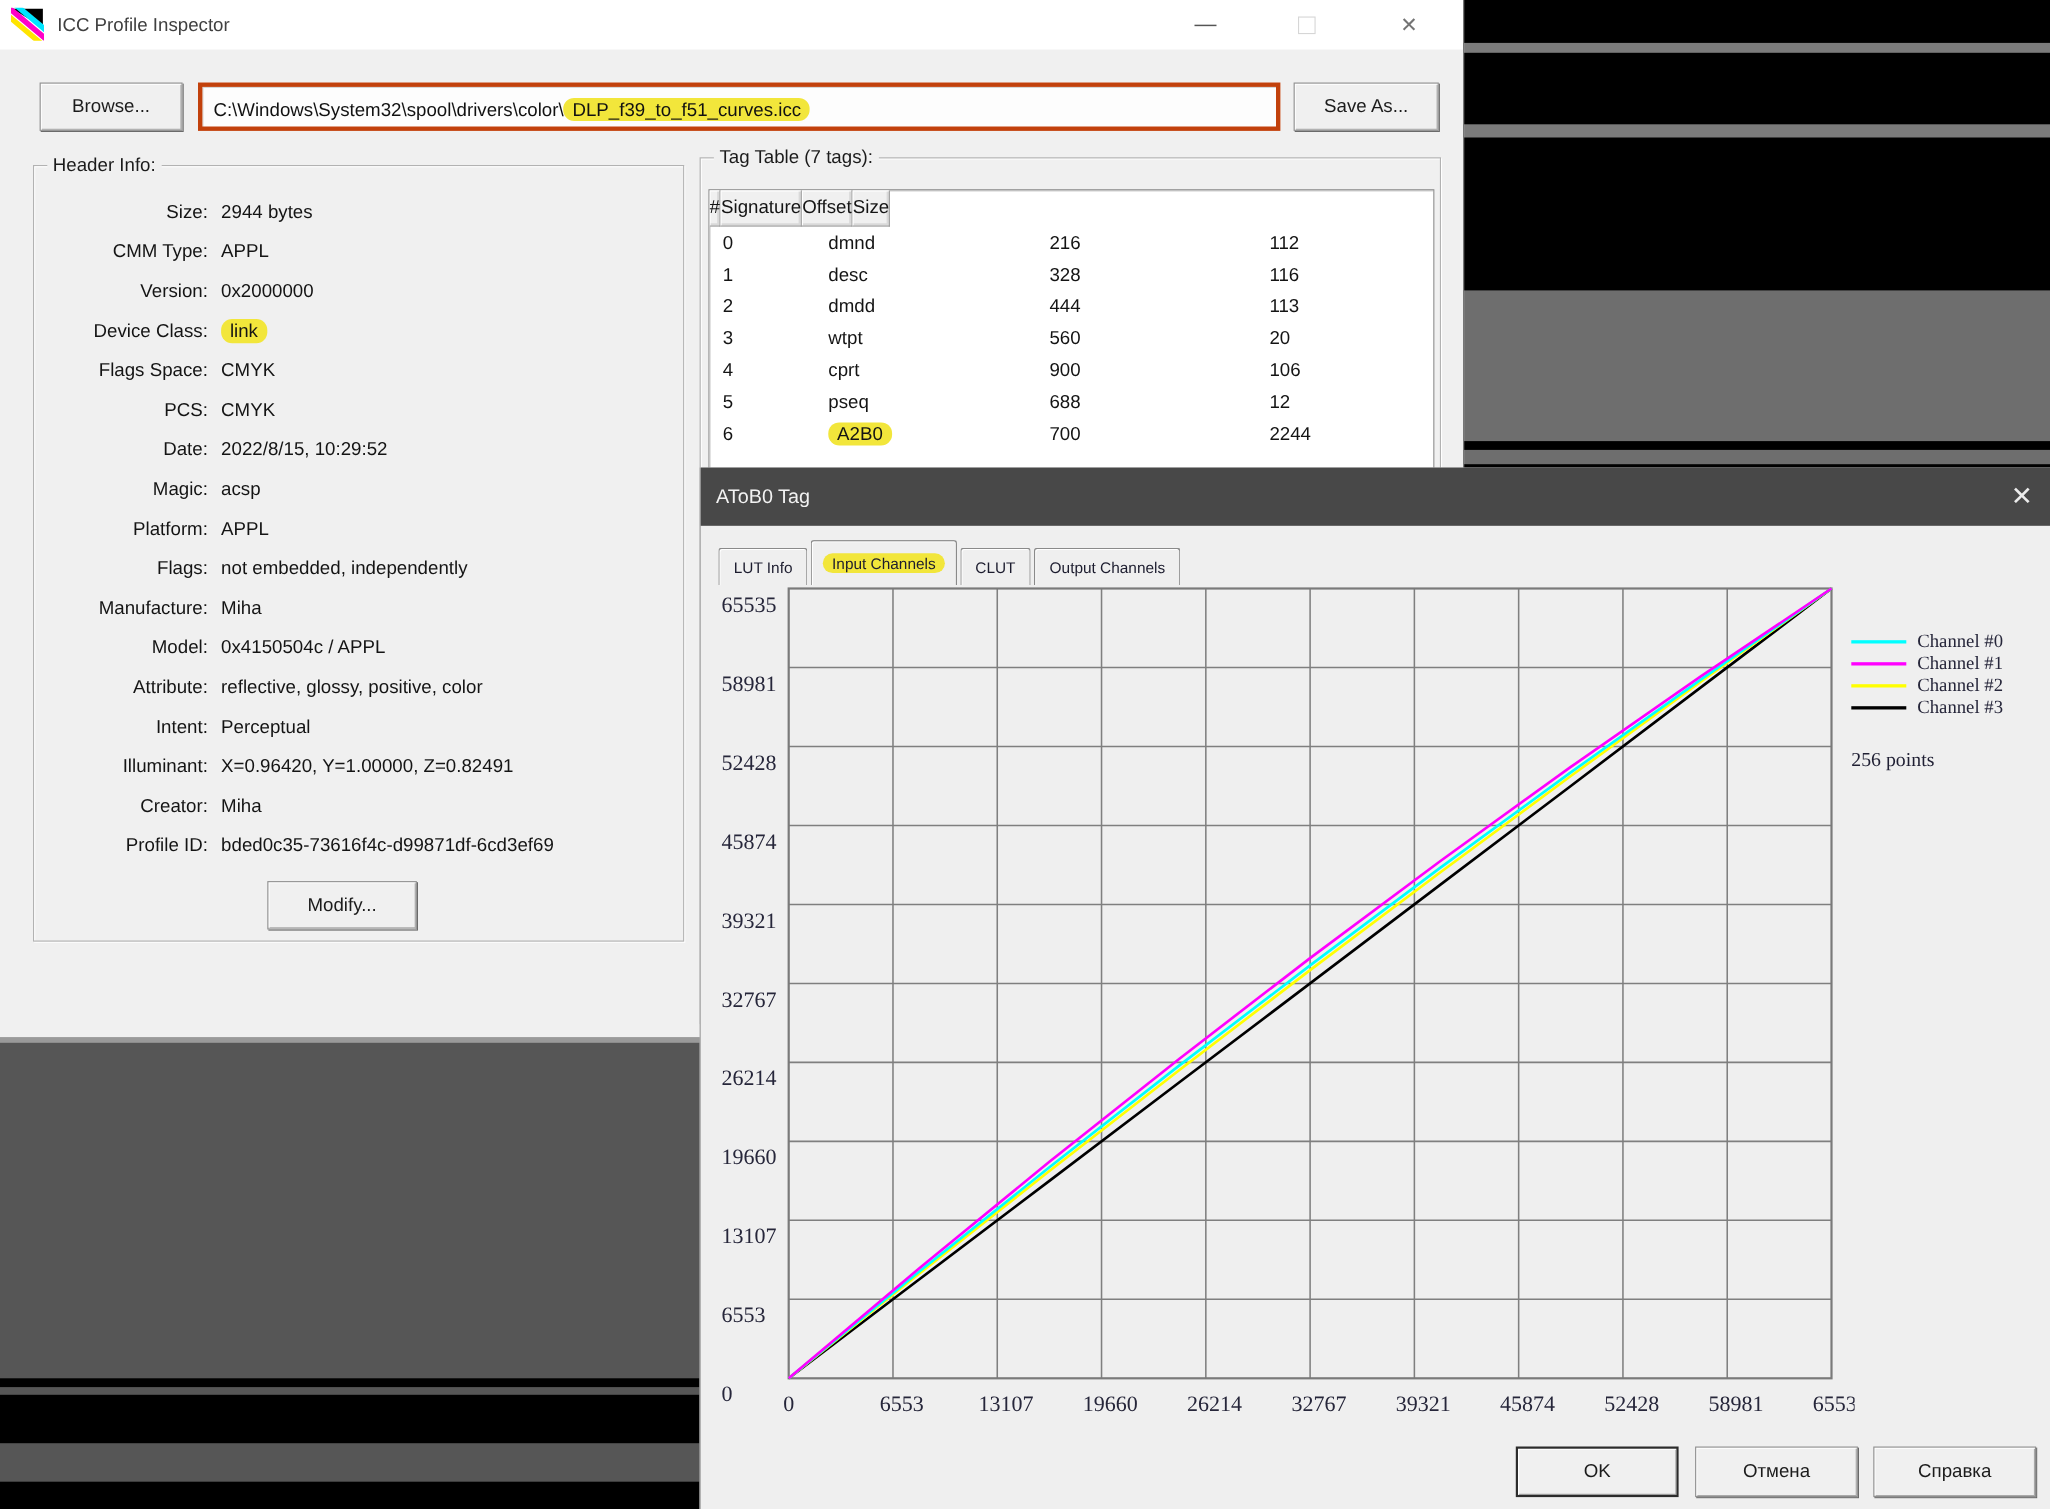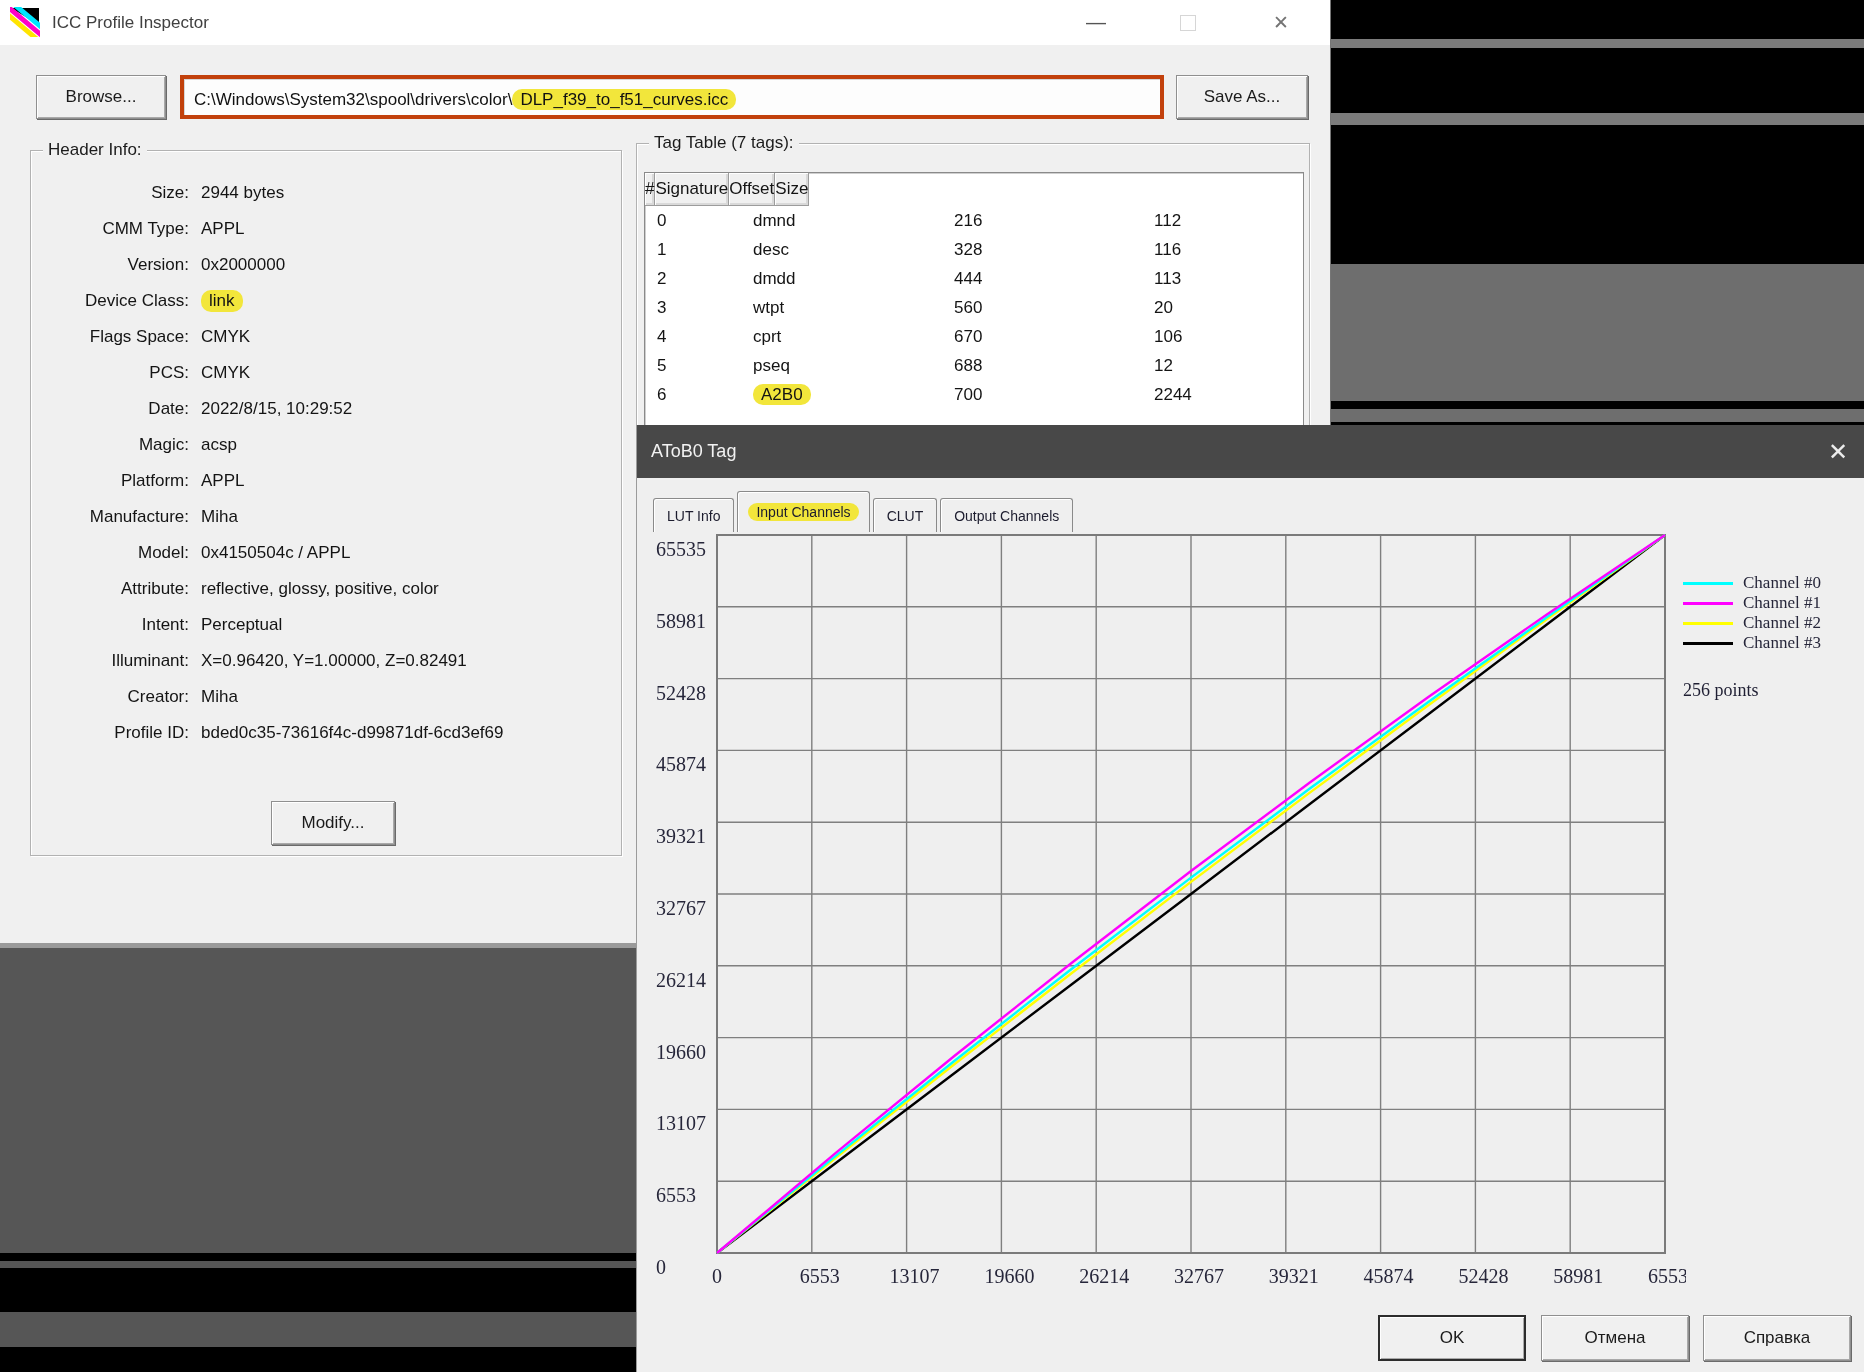--- a/index.html
+++ b/index.html
@@ -45,21 +45,21 @@
   .browse-btn{left:36px;top:75px;width:130px;height:44px;}
   .path-input{left:180px;top:75px;width:984px;height:44px;line-height:42px;font-size:17px;
               color:#111;padding-left:10px;box-sizing:border-box;white-space:nowrap;overflow:hidden;}
   .saveas-btn{left:1176px;top:75px;width:132px;height:44px;}
 
   .header-group{left:30px;top:150px;width:590px;height:704px;}
   .hi-rows{position:absolute;left:8px;top:24px;right:8px;}
   .hi-row{display:flex;height:36px;align-items:center;font-size:17px;color:#141414;}
   .hi-label{width:150px;text-align:right;flex:0 0 auto;}
   .hi-value{margin-left:12px;white-space:nowrap;}
-  .modify-btn{left:212px;top:650px;width:124px;height:44px;margin-left:28px;}
+  .modify-btn{left:212px;top:650px;width:136px;height:44px;}
 
   .tag-group{left:636px;top:143px;width:672px;height:786px;}
   .tag-list{position:absolute;left:7px;top:28px;width:658px;height:744px;background:#ffffff;
             border:1px solid #8a8a8a;box-shadow:inset 1px 1px 0 #cfcfcf;overflow:hidden;}
   .tl-header{display:flex;height:33px;}
   .tl-hcell{background:#f0f0f0;border-right:1px solid #9c9c9c;border-bottom:1px solid #9c9c9c;
             box-shadow:inset 1px 1px 0 #ffffff,inset -2px -2px 0 #d9d9d9;
             display:flex;align-items:center;font-size:17px;color:#141414;box-sizing:border-box;}
   .tl-row{display:flex;height:29px;align-items:center;font-size:17px;color:#141414;}
   .c0{width:93px;padding-left:12px;box-sizing:border-box;flex:0 0 auto;}
@@ -170,20 +170,24 @@
           </div>
           <div class="hi-row">
             <span class="hi-label">Magic:</span>
             <span class="hi-value">acsp</span>
           </div>
           <div class="hi-row">
             <span class="hi-label">Platform:</span>
             <span class="hi-value">APPL</span>
           </div>
           <div class="hi-row">
+            <span class="hi-label">Flags:</span>
+            <span class="hi-value">not embedded, independently</span>
+          </div>
+          <div class="hi-row">
             <span class="hi-label">Manufacture:</span>
             <span class="hi-value">Miha</span>
           </div>
           <div class="hi-row">
             <span class="hi-label">Model:</span>
             <span class="hi-value">0x4150504c / APPL</span>
           </div>
           <div class="hi-row">
             <span class="hi-label">Attribute:</span>
             <span class="hi-value">reflective, glossy, positive, color</span>
@@ -246,21 +250,21 @@
             </div>
             <div class="tl-row">
               <span class="c0">3</span>
               <span class="c1"><span>wtpt</span></span>
               <span class="c2">560</span>
               <span class="c3">20</span>
             </div>
             <div class="tl-row">
               <span class="c0">4</span>
               <span class="c1"><span>cprt</span></span>
-              <span class="c2">670</span>
+              <span class="c2">900</span>
               <span class="c3">106</span>
             </div>
             <div class="tl-row">
               <span class="c0">5</span>
               <span class="c1"><span>pseq</span></span>
               <span class="c2">688</span>
               <span class="c3">12</span>
             </div>
             <div class="tl-row">
               <span class="c0">6</span>

